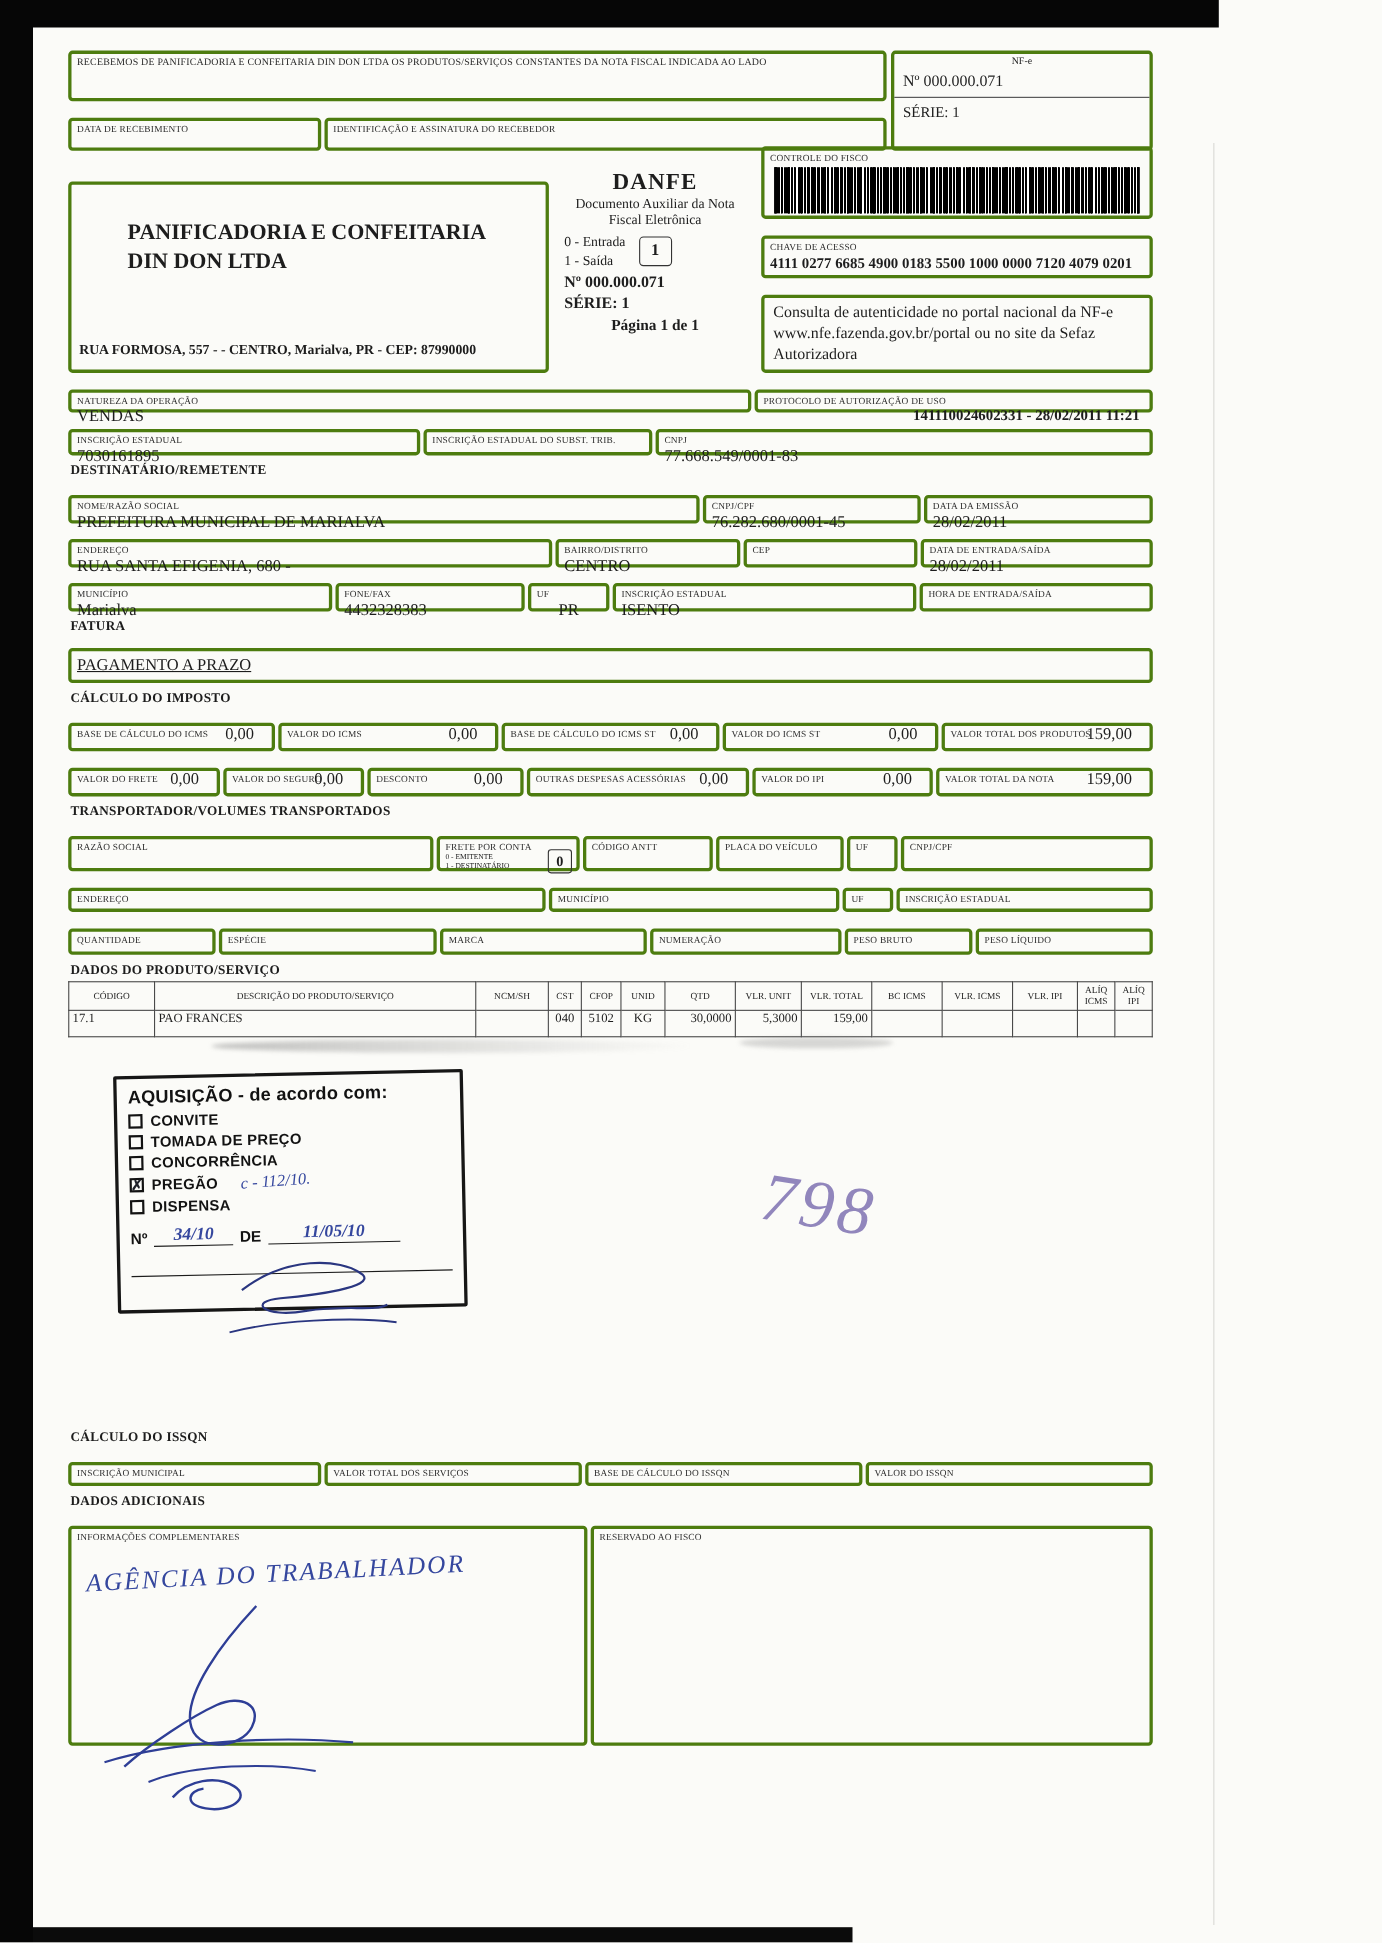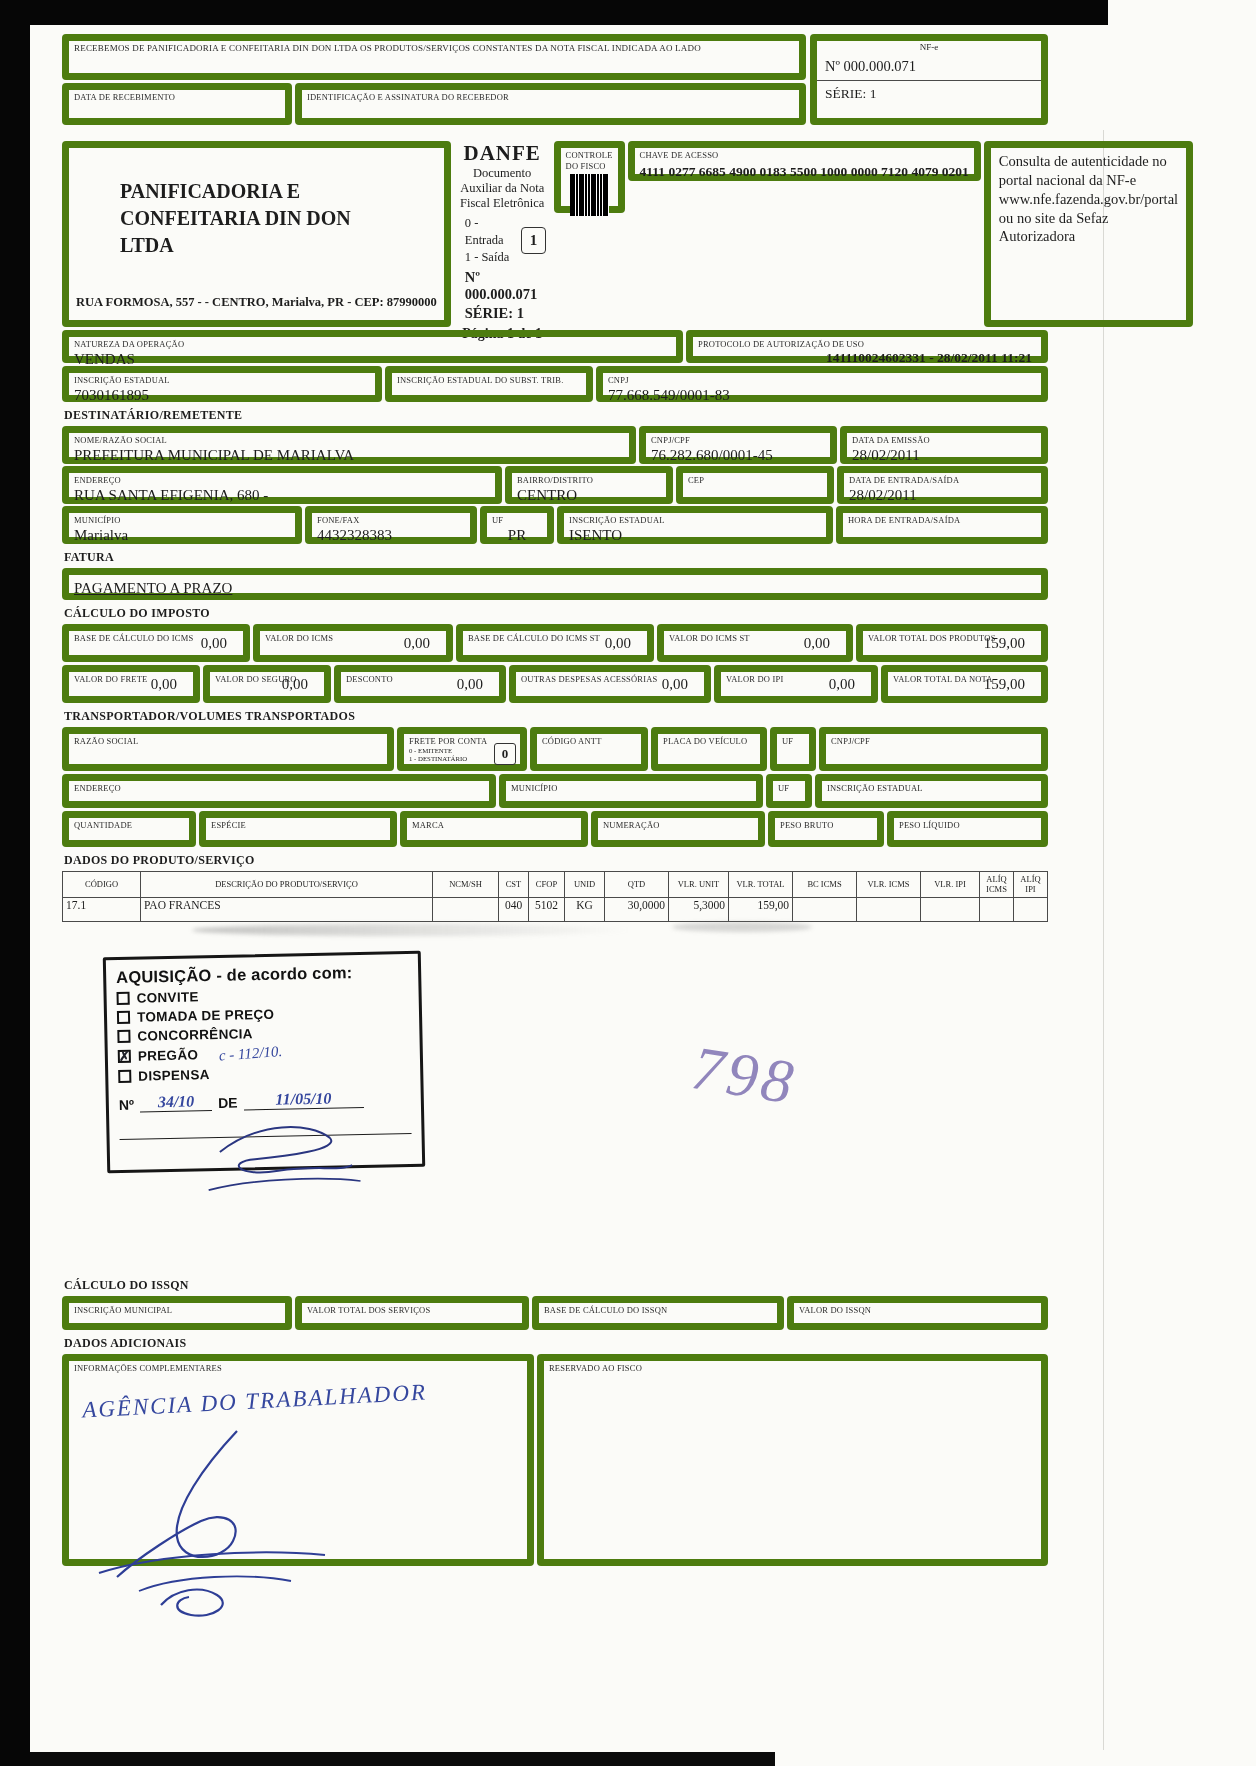--- a/index.html
+++ b/index.html
@@ -11,21 +11,21 @@
   }
   
   .edge-left  { position:absolute; left:0; top:0; width:30px; height:1766px; background:#060606; z-index:6; }
   .edge-top   { position:absolute; left:0; top:0; width:1108px; height:25px; background:#060606; z-index:6; }
   .edge-bottom{ position:absolute; left:30px; top:1752px; width:745px; height:14px; background:#0b0b0b; z-index:6; }
   .page-edge  { position:absolute; left:1103px; top:130px; width:1px; height:1620px; background:#d9d9d4; }
 
   .sheet { position:absolute; left:62px; top:34px; width:986px; }
 
   .row { display:flex; gap:3px; }
-  .fbox { border:7px solid #4d7c0f; border-radius:4px; position:relative; padding:2px 5px; background:transparent; }
+  .fbox { border:3px solid #4d7c0f; border-radius:4px; position:relative; padding:2px 5px; background:transparent;margin-top:12px; }
   .lbl { display:block; font-size:8.5px; letter-spacing:.2px; color:#2c2c2c; line-height:1.25; }
   .val { display:block; font-size:15px; line-height:1.2; }
   .money { text-align:right; font-size:15px; position:absolute; right:16px; bottom:3px; left:6px; }
   .sec-title { font-weight:bold; font-size:12px; letter-spacing:.3px; margin:6px 0 3px 2px; }
   .flex1 { flex:1; }
 
   
   .canhoto { display:flex; gap:4px; }
   .can-left { flex:1; display:flex; flex-direction:column; gap:3px; }
   .recebemos-box { height:46px; }
@@ -46,21 +46,21 @@
   .danfe-col { width:185px; padding:0 4px; }
   .danfe-title { font-weight:bold; font-size:21px; text-align:center; letter-spacing:1px; }
   .danfe-sub { font-size:12.5px; text-align:center; line-height:1.2; }
   .danfe-io { display:flex; align-items:center; gap:12px; margin:4px 0 2px 6px; }
   .io-opts { font-size:12.5px; line-height:1.35; }
   .tipo-box { width:30px; height:27px; border:1.6px solid #333; border-radius:4px; font-weight:bold;
               font-size:15px; display:flex; align-items:center; justify-content:center; }
   .danfe-num { font-weight:bold; font-size:14.5px; margin:3px 0 0 6px; }
   .danfe-serie { font-weight:bold; font-size:14.5px; margin:2px 0 0 6px; }
   .danfe-page { font-weight:bold; font-size:14px; text-align:center; margin-top:4px; }
-  .fisco-col { flex:1; display:flex; flex-direction:row; gap:3px;justify-content:flex-end; }
+  .fisco-col { flex:1; display:flex; flex-direction:column; gap:3px;justify-content:flex-end; }
   .barcode-box { height:72px; }
   .barcode { height:42px; margin:3px 4px 0;
     background-color:#fff;
     background-image:
       repeating-linear-gradient(90deg, #000 0 2px, rgba(0,0,0,0) 2px 3px),
       repeating-linear-gradient(90deg, #000 0 1px, rgba(0,0,0,0) 1px 6px),
       repeating-linear-gradient(90deg, #000 0 3px, rgba(0,0,0,0) 3px 11px);
   }
   .chave-box { height:40px; }
   .chave-val { font-weight:bold; font-size:13.5px; margin-top:3px; white-space:nowrap; }
@@ -312,21 +312,21 @@
   </div>
   <div class="row imp-row">
     <div class="fbox" style="width:138px">
       <span class="lbl">VALOR DO FRETE</span>
       <span class="money">0,00</span>
     </div>
     <div class="fbox" style="width:128px">
       <span class="lbl">VALOR DO SEGURO</span>
       <span class="money">0,00</span>
     </div>
-    <div class="fbox" style="width:172px">
+    <div class="fbox" style="width:142px">
       <span class="lbl">DESCONTO</span>
       <span class="money">0,00</span>
     </div>
     <div class="fbox" style="width:202px">
       <span class="lbl">OUTRAS DESPESAS ACESSÓRIAS</span>
       <span class="money">0,00</span>
     </div>
     <div class="fbox" style="width:164px">
       <span class="lbl">VALOR DO IPI</span>
       <span class="money">0,00</span>

